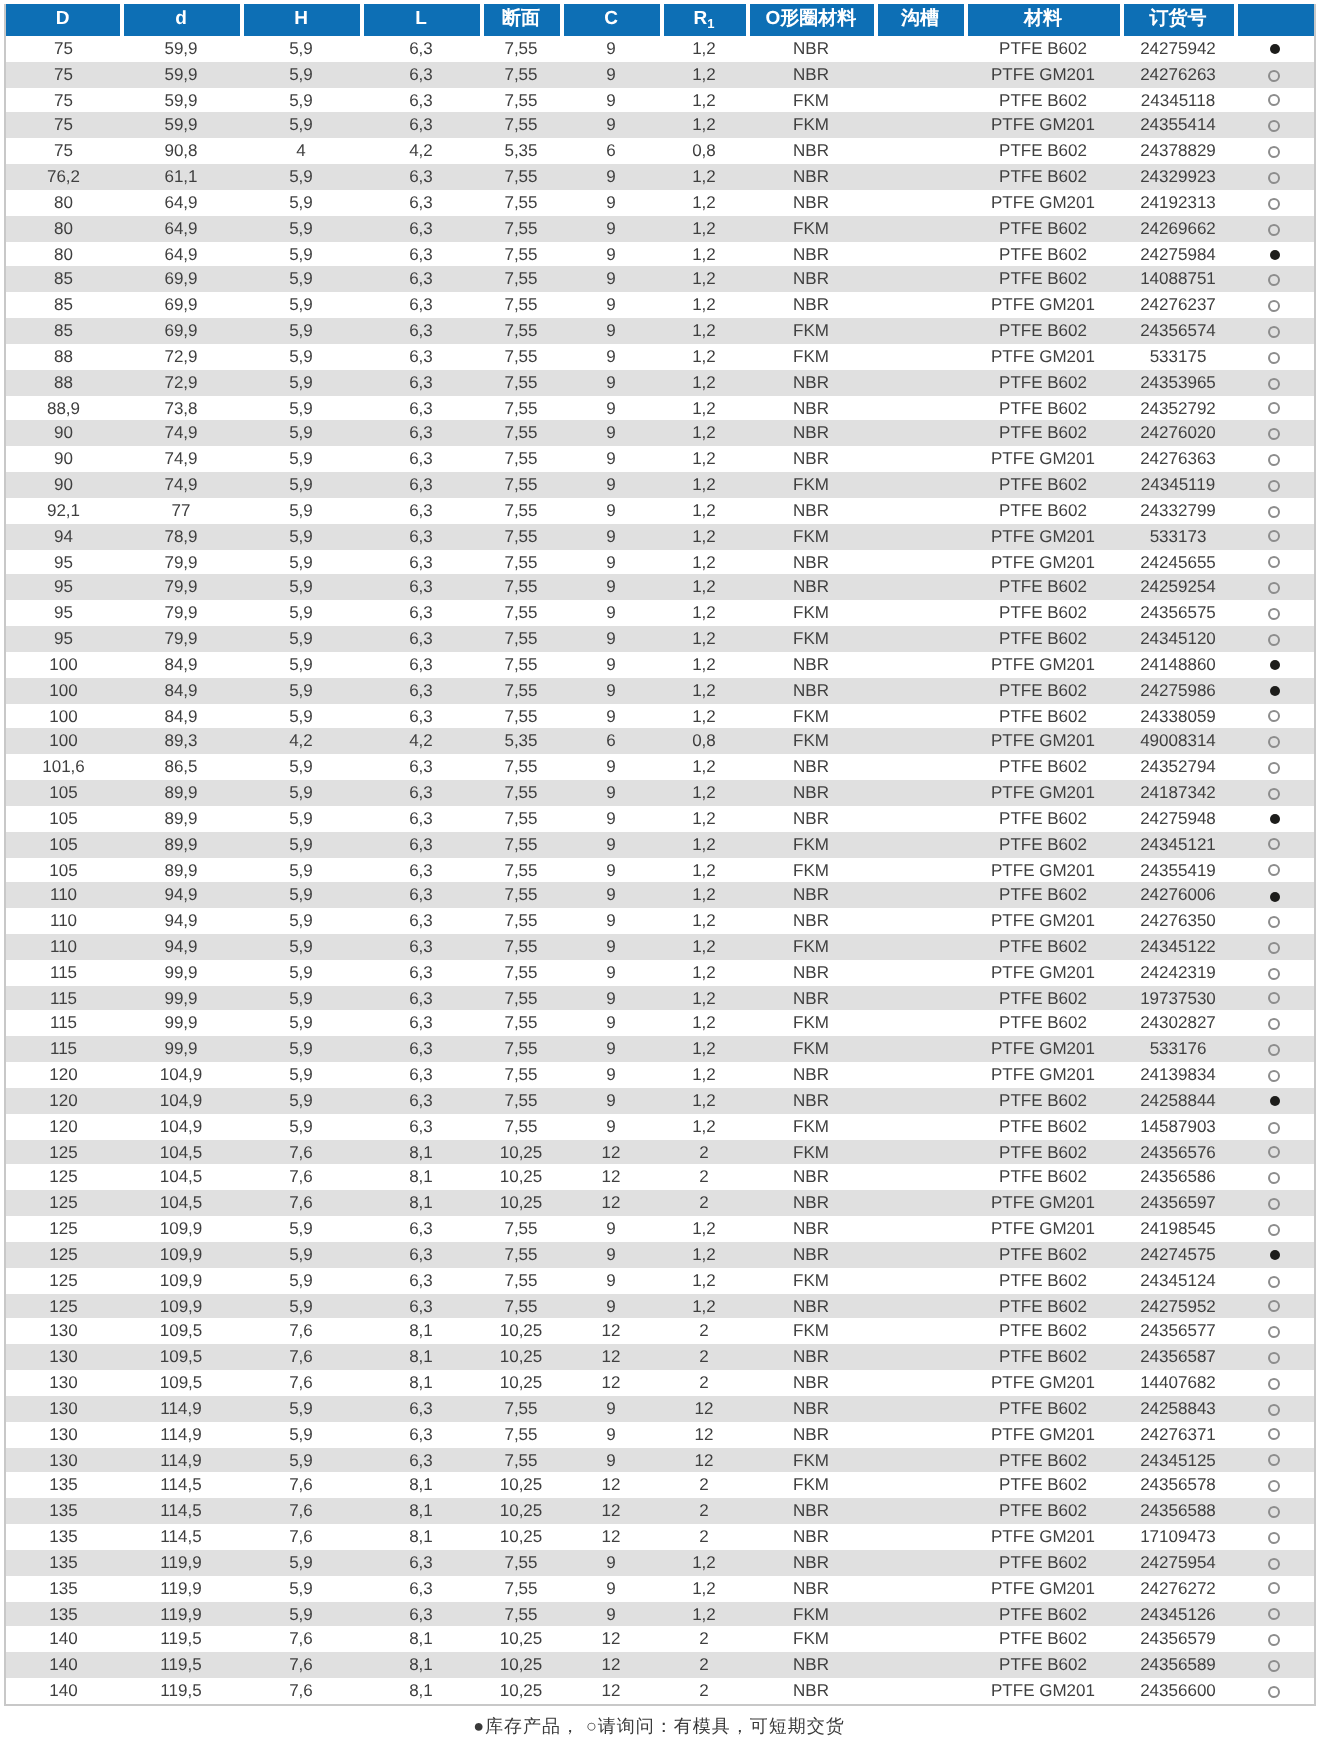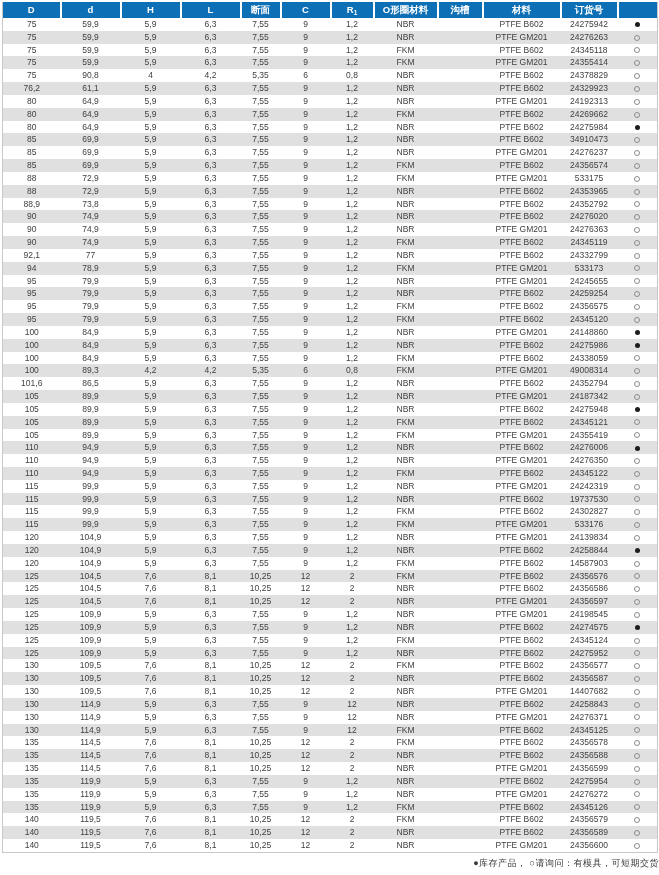--- a/index.html
+++ b/index.html
@@ -81,21 +81,21 @@
     background: var(--dot-filled, #1d1d1b);
   }
   .dot.open {
     width: 4px;
     height: 4px;
     background: transparent;
     border: 1px solid var(--dot-open-border, #8c8c8c);
   }
   .footer-legend {
     width: 659px;
-    text-align: right;
+    text-align: center;
     font-size: 9px;
     color: #3a3a3a;
     margin-top: 4px;
     letter-spacing: 0.5px;
   }
 </style>
 </head>
 <body>
 
 <div class="page">
@@ -261,21 +261,21 @@
           <td>85</td>
           <td>69,9</td>
           <td>5,9</td>
           <td>6,3</td>
           <td>7,55</td>
           <td>9</td>
           <td>1,2</td>
           <td>NBR</td>
           <td></td>
           <td>PTFE B602</td>
-          <td>34910473</td>
+          <td>14088751</td>
           <td><span class="dot open"></span></td>
         </tr>
         <tr>
           <td>85</td>
           <td>69,9</td>
           <td>5,9</td>
           <td>6,3</td>
           <td>7,55</td>
           <td>9</td>
           <td>1,2</td>
@@ -947,21 +947,21 @@
           <td>135</td>
           <td>114,5</td>
           <td>7,6</td>
           <td>8,1</td>
           <td>10,25</td>
           <td>12</td>
           <td>2</td>
           <td>NBR</td>
           <td></td>
           <td>PTFE GM201</td>
-          <td>24356599</td>
+          <td>17109473</td>
           <td><span class="dot open"></span></td>
         </tr>
         <tr>
           <td>135</td>
           <td>119,9</td>
           <td>5,9</td>
           <td>6,3</td>
           <td>7,55</td>
           <td>9</td>
           <td>1,2</td>

